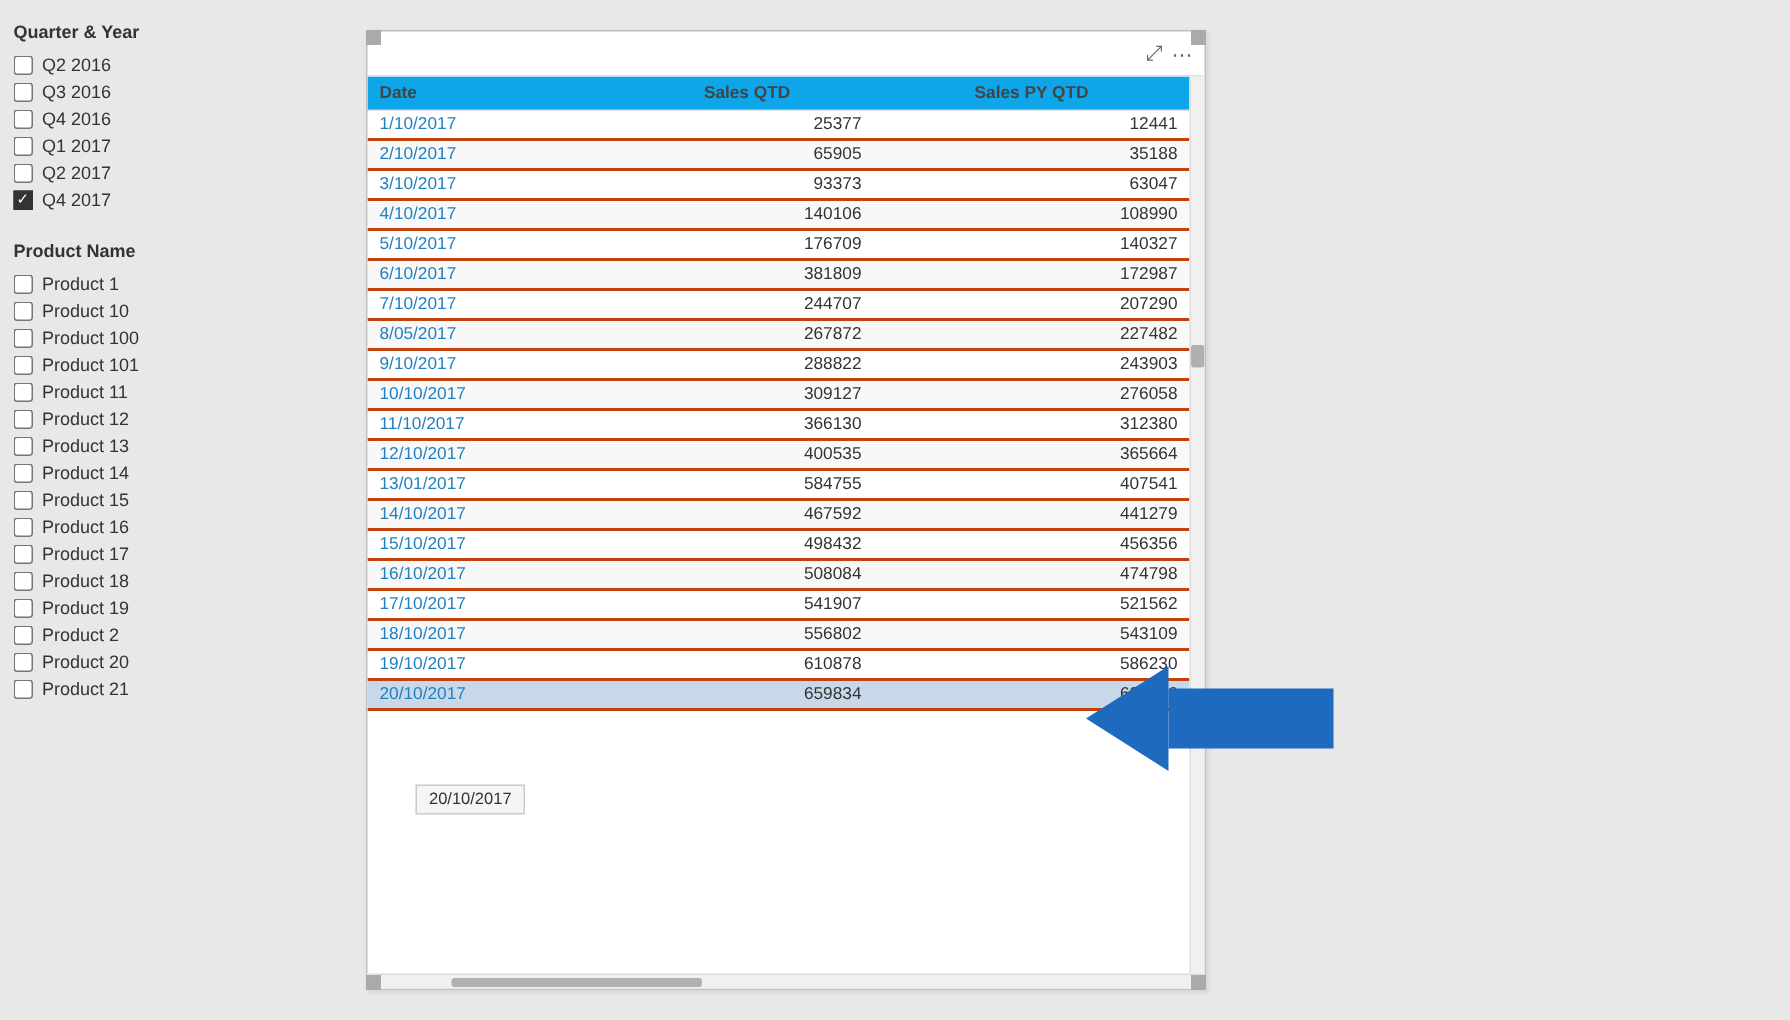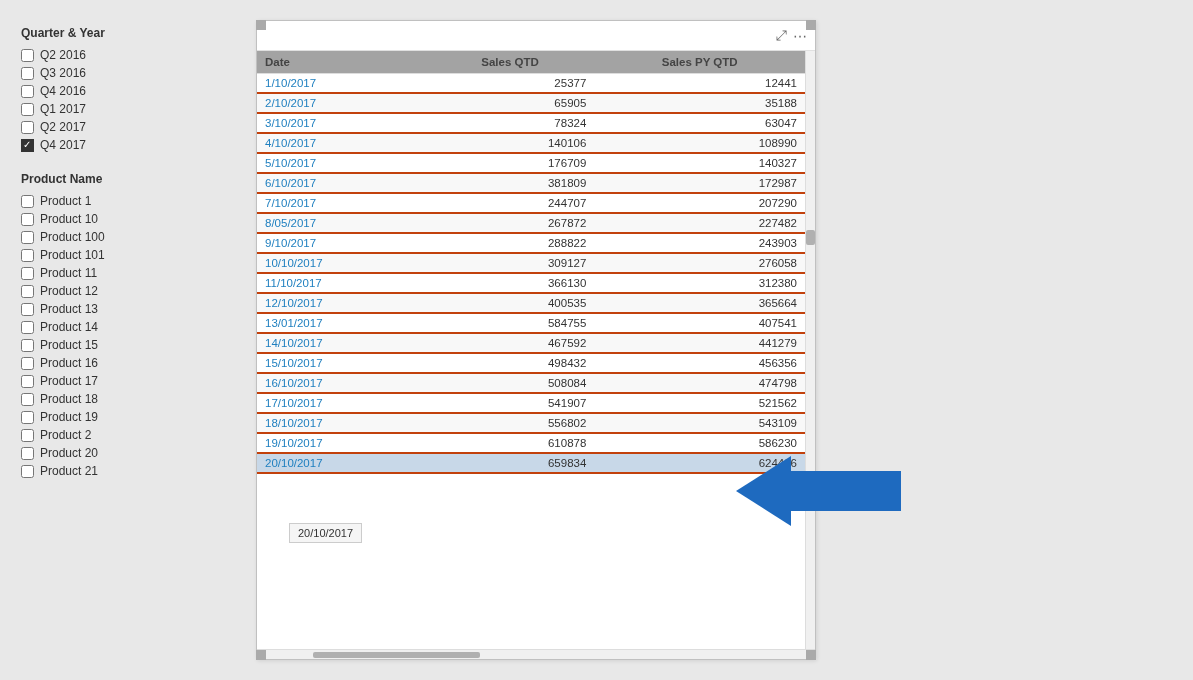--- a/index.html
+++ b/index.html
@@ -13,21 +13,21 @@
       display: flex;
       align-items: center;
       justify-content: center;
     }
     .page-container {
       width: 1193px;
       height: 680px;
       background: #e8e8e8;
       display: flex;
       flex-direction: row;
-      padding: 16px;
+      padding: 4px;
       gap: 0;
     }
     
     .left-panel {
       width: 230px;
       flex-shrink: 0;
       padding: 10px 10px 10px 5px;
       display: flex;
       flex-direction: column;
       gap: 0;
@@ -145,21 +145,21 @@
       width: calc(100% - 10px);
       border-collapse: collapse;
       font-size: 11.5px;
     }
     .data-table thead th {
       text-align: left;
       padding: 5px 8px;
       font-weight: 600;
       color: #444;
       border-bottom: 1px solid #ddd;
-      background: #a3a3a3;
+      background: #0ea5e9;
       white-space: nowrap;
     }
     .data-table thead th.right { text-align: center; }
     .data-table tbody tr {
       border-bottom: 2px solid #c2410c;
     }
     .data-table tbody tr:nth-child(even) {
       background: #f8f8f8;
     }
     .data-table tbody tr.highlighted {
@@ -361,21 +361,21 @@
                 <td class="num-col">25377</td>
                 <td class="num-col">12441</td>
               </tr>
               <tr>
                 <td class="date-col">2/10/2017</td>
                 <td class="num-col">65905</td>
                 <td class="num-col">35188</td>
               </tr>
               <tr>
                 <td class="date-col">3/10/2017</td>
-                <td class="num-col">78324</td>
+                <td class="num-col">93373</td>
                 <td class="num-col">63047</td>
               </tr>
               <tr>
                 <td class="date-col">4/10/2017</td>
                 <td class="num-col">140106</td>
                 <td class="num-col">108990</td>
               </tr>
               <tr>
                 <td class="date-col">5/10/2017</td>
                 <td class="num-col">176709</td>

